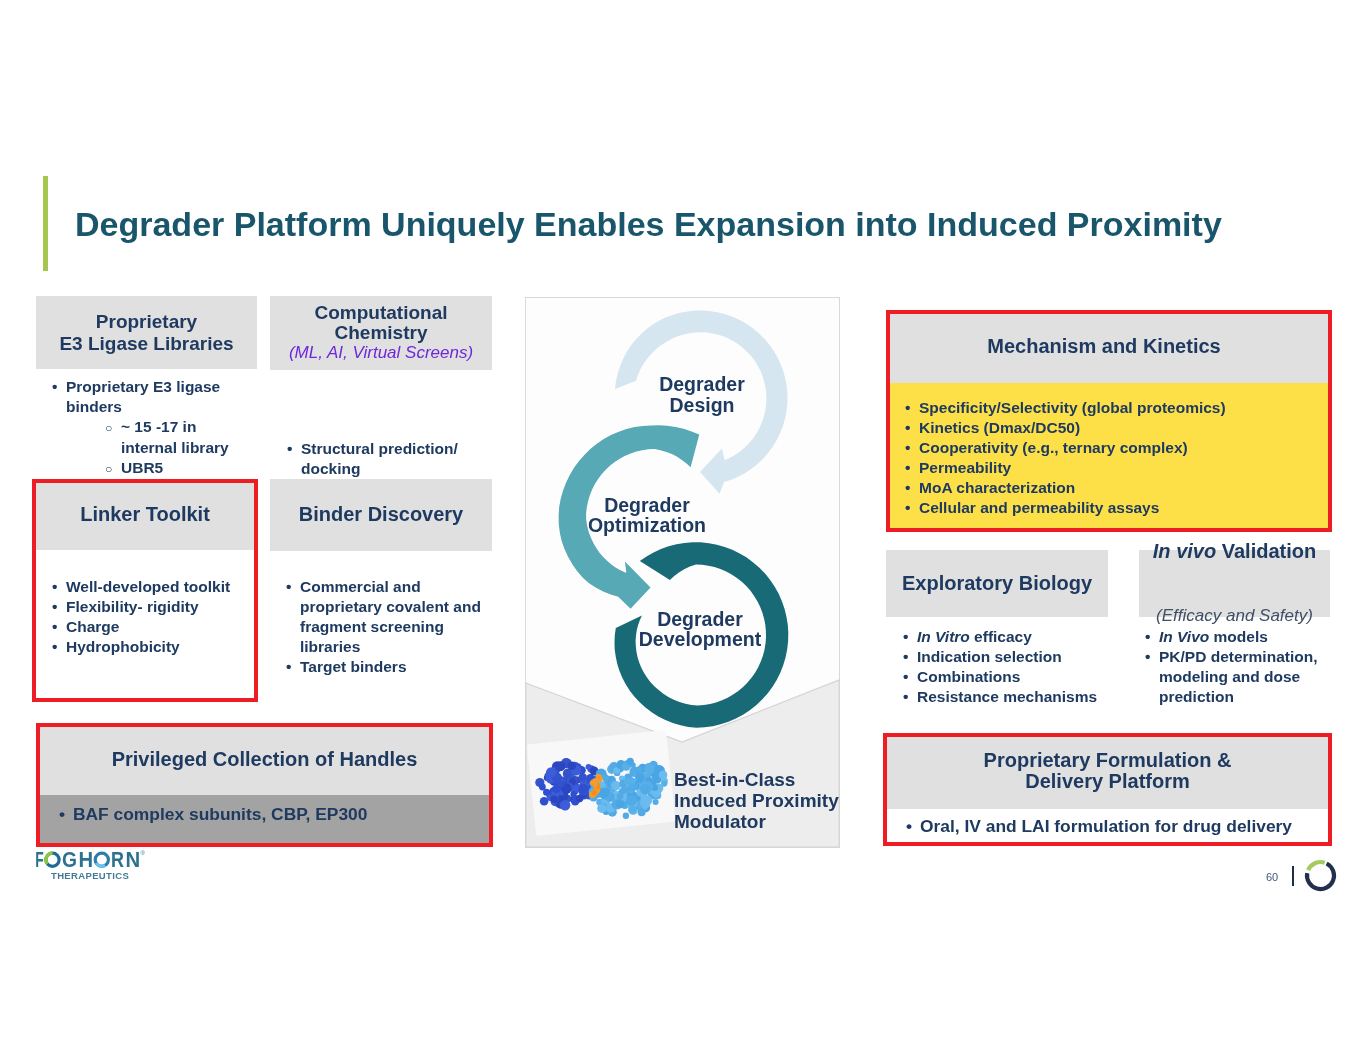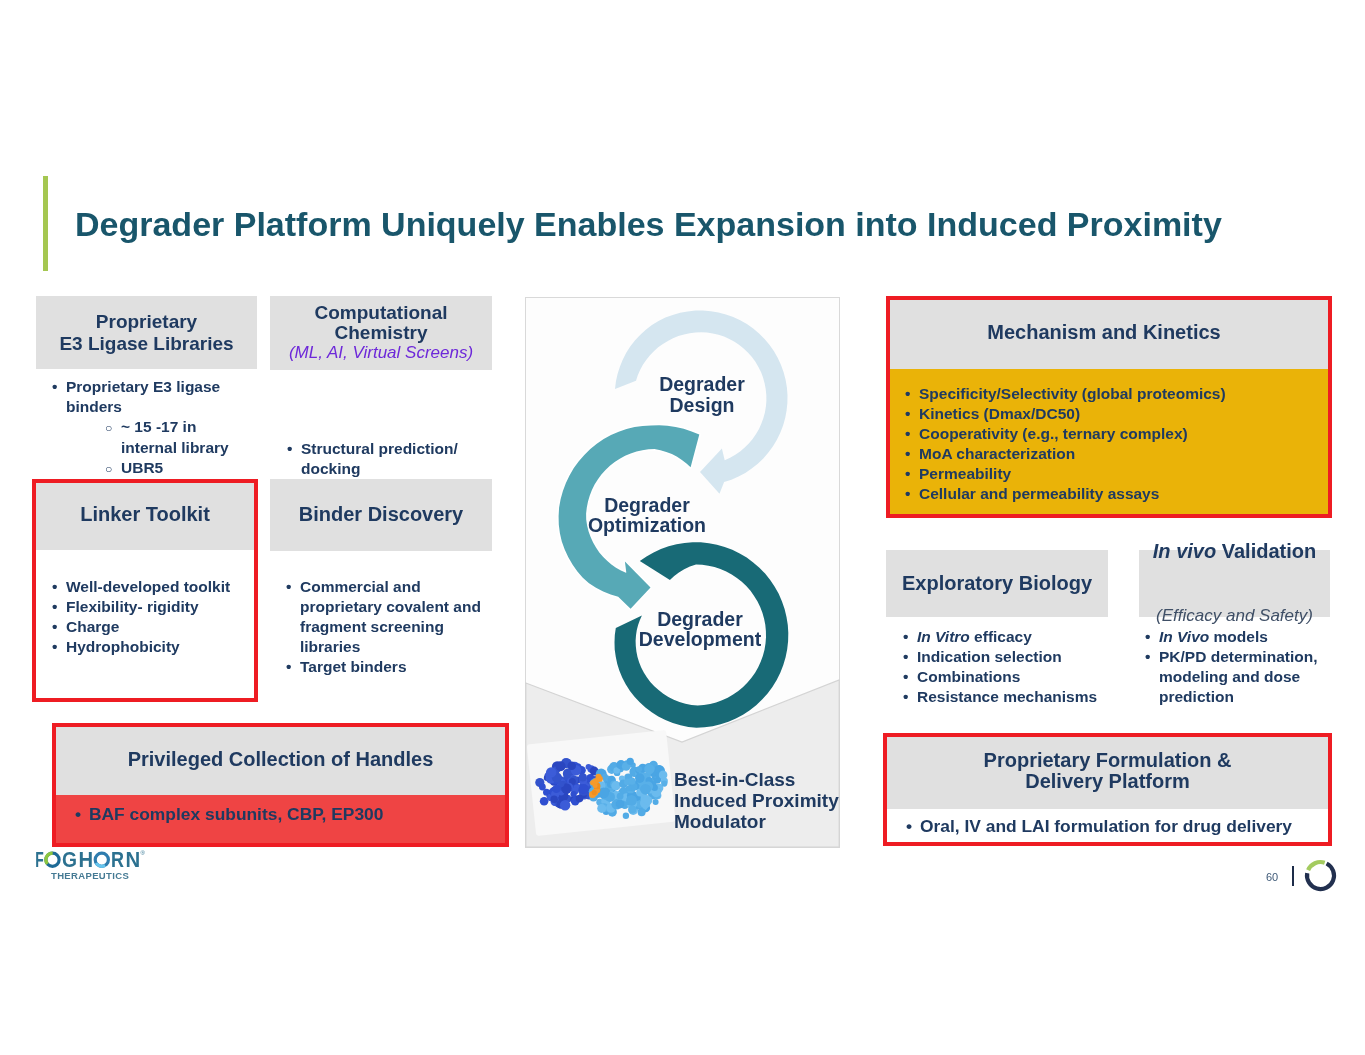--- a/index.html
+++ b/index.html
@@ -45,21 +45,21 @@
     <div class="row"><span class="dot">•</span>Hydrophobicity</div>
   </div>
 </div>
 
 <div class="abs hdr" style="left:270px;top:479px;width:222px;height:72px;font-size:20px;padding-bottom:2px;box-sizing:border-box;">Binder Discovery</div>
 <div class="abs bul" style="left:286px;top:577px;width:208px;">
   <div class="row"><span class="dot">•</span>Commercial and proprietary covalent and fragment screening libraries</div>
   <div class="row"><span class="dot">•</span>Target binders</div>
 </div>
 
-<div class="abs red" style="left:52px;top:723px;width:449px;height:116px;background:#ef4444;">
+<div class="abs red" style="left:36px;top:723px;width:449px;height:116px;background:#a3a3a3;">
   <div style="background:#e0e0e0;height:68px;display:flex;align-items:center;justify-content:center;color:#1f3a60;font-weight:bold;font-size:20px;padding-bottom:3px;box-sizing:border-box;">Privileged Collection of Handles</div>
   <div class="bul" style="margin:9px 0 0 19px;font-size:17.4px;line-height:21px;">
     <div class="row"><span class="dot">•</span>BAF complex subunits, CBP, EP300</div>
   </div>
 </div>
 
 <div class="abs" style="left:525px;top:297px;width:315px;height:551px;border:1px solid #d9d9d9;background:#fdfdfd;box-sizing:border-box;"></div>
 
 <svg class="abs" width="1365" height="1055" viewBox="0 0 1365 1055" style="left:0;top:0;pointer-events:none;">
 <polygon points="525.8,683 682,742 839.2,680 839.2,847.2 525.8,847.2" fill="#ededed" stroke="#d4d4d4" stroke-width="1.2"></polygon>
@@ -330,28 +330,28 @@
 <path d="M 105.1 865.4 A 6.6 6.6 0 0 1 96.1 863.0" fill="none" stroke="#66c5ee" stroke-width="3.2"></path>
 <text x="140.5" y="855" font-family="Liberation Sans, sans-serif" font-size="6px" fill="#2c7190">®</text>
 </svg>
 
 <div class="abs navy" style="left:602px;top:374px;width:200px;text-align:center;font-weight:bold;font-size:19.5px;line-height:21px;">Degrader<br>Design</div>
 <div class="abs navy" style="left:547px;top:495px;width:200px;text-align:center;font-weight:bold;font-size:19.5px;line-height:20px;">Degrader<br>Optimization</div>
 <div class="abs navy" style="left:600px;top:609px;width:200px;text-align:center;font-weight:bold;font-size:19.5px;line-height:20px;">Degrader<br>Development</div>
 
 <div class="abs navy" style="left:674px;top:769px;width:172px;font-weight:bold;font-size:19px;line-height:21px;">Best-in-Class Induced Proximity Modulator</div>
 
-<div class="abs red" style="left:886px;top:296px;width:438px;height:214px;background:#eab308;">
+<div class="abs red" style="left:886px;top:310px;width:438px;height:214px;background:#fde047;">
   <div style="background:#e0e0e0;height:69px;display:flex;align-items:center;justify-content:center;color:#1f3a60;font-weight:bold;font-size:20px;padding-right:10px;padding-bottom:5px;box-sizing:border-box;">Mechanism and Kinetics</div>
   <div class="bul" style="margin:15px 0 0 15px;">
     <div class="row"><span class="dot">•</span>Specificity/Selectivity (global proteomics)</div>
     <div class="row"><span class="dot">•</span>Kinetics (Dmax/DC50)</div>
     <div class="row"><span class="dot">•</span>Cooperativity (e.g., ternary complex)</div>
+    <div class="row"><span class="dot">•</span>Permeability</div>
     <div class="row"><span class="dot">•</span>MoA characterization</div>
-    <div class="row"><span class="dot">•</span>Permeability</div>
     <div class="row"><span class="dot">•</span>Cellular and permeability assays</div>
   </div>
 </div>
 
 <div class="abs hdr" style="left:886px;top:550px;width:222px;height:67px;font-size:20px;">Exploratory Biology</div>
 <div class="abs bul" style="left:903px;top:627px;width:215px;">
   <div class="row"><span class="dot">•</span><i>In Vitro</i> efficacy</div>
   <div class="row"><span class="dot">•</span>Indication selection</div>
   <div class="row"><span class="dot">•</span>Combinations</div>
   <div class="row"><span class="dot">•</span>Resistance mechanisms</div>

